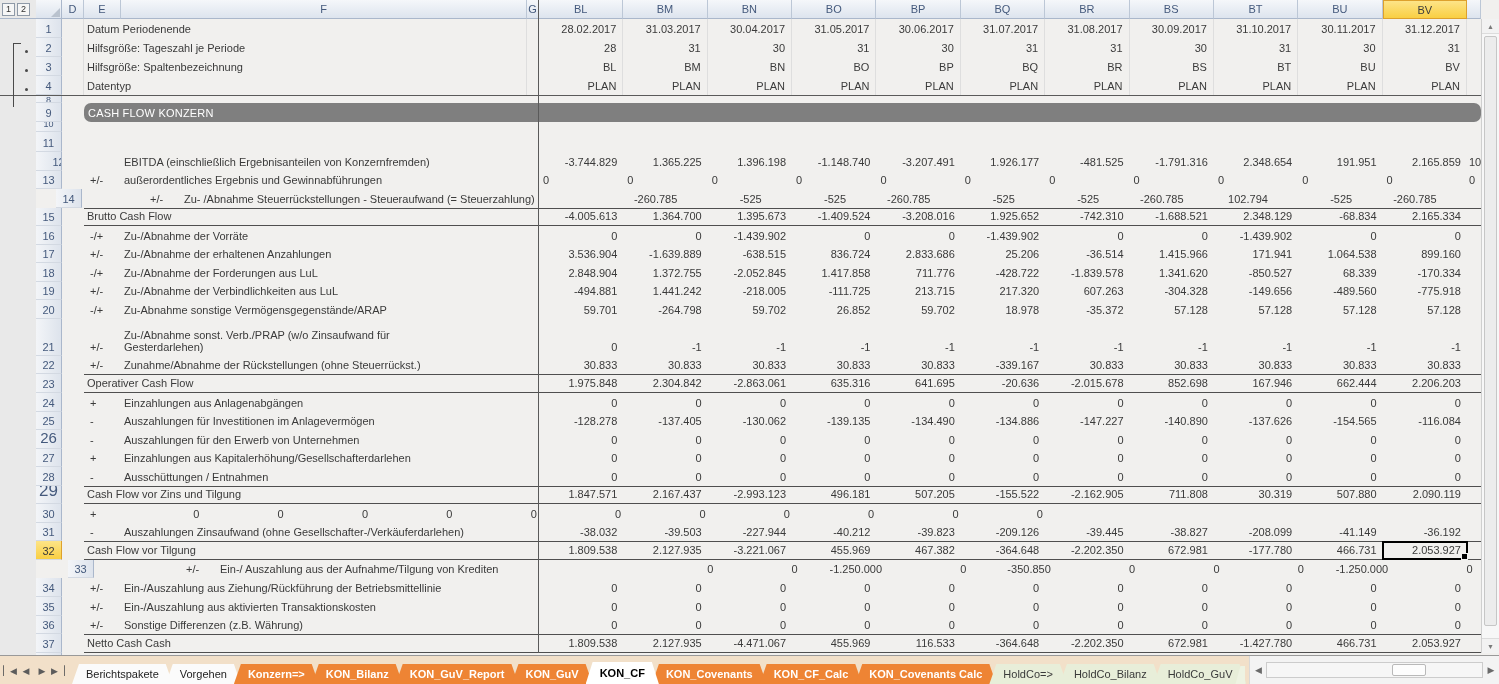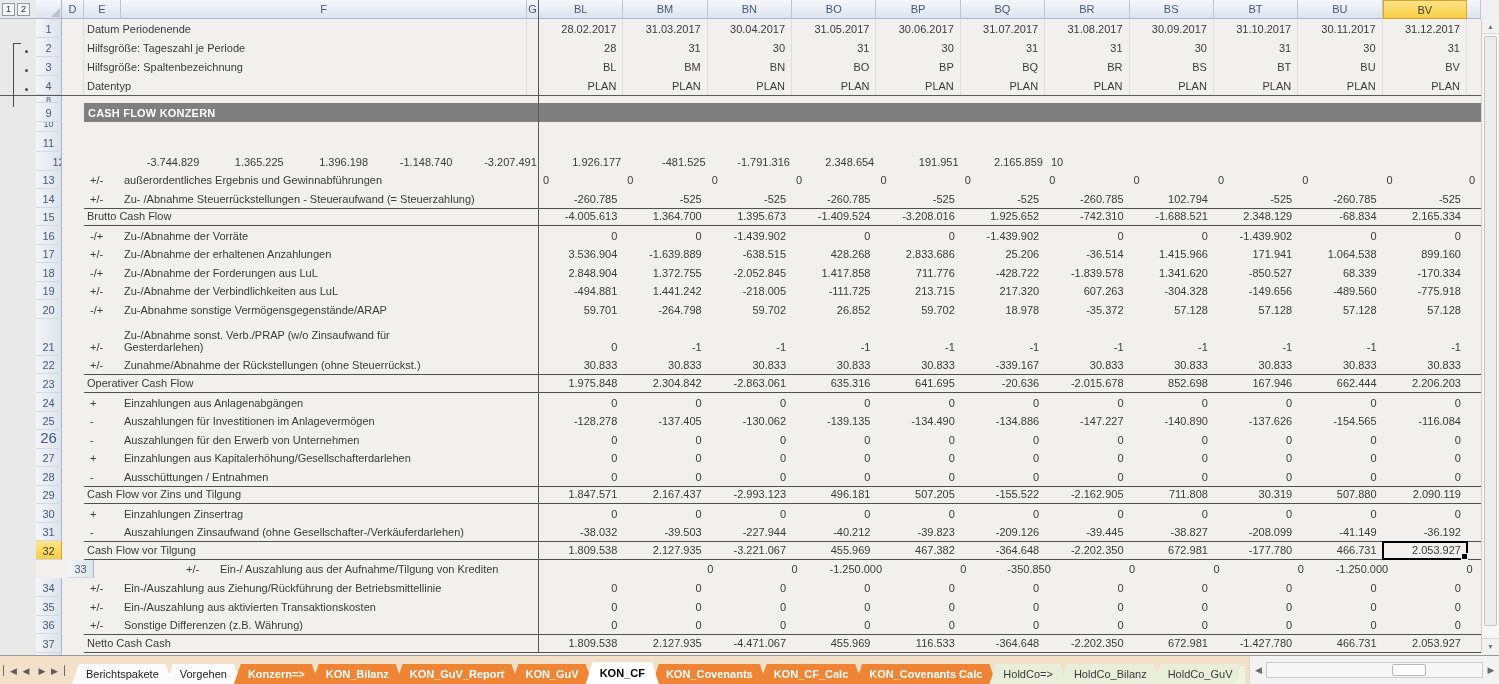--- a/index.html
+++ b/index.html
@@ -39,22 +39,22 @@
   .flabel{width:418px;flex:none;}
   .tlabel{width:455px;flex:none;}
   .eflabel{width:443px;flex:none;}
   .cG{width:12px;flex:none;}
   .val{width:84.36px;flex:none;display:flex;align-items:flex-end;justify-content:flex-end;
        padding:0 6px 3px 0;white-space:nowrap;position:relative;}
   .val.left{justify-content:flex-start;padding:0 0 3px 4px;}
   .part{width:14px;flex:none;overflow:hidden;display:flex;align-items:flex-end;
         justify-content:flex-start;padding:0 0 3px 2px;white-space:nowrap;}
   #frozen .val, #frozen .eflabel, #frozen .cG, #frozen .cD{border-right:1px solid #dedede;}
-  .sectionband{width:1397px;flex:none;background:#7f7f7f;color:#fff;font-weight:bold;
-        display:flex;align-items:center;padding-left:4px;letter-spacing:.2px;}
+  .sectionband{width:1397px;flex:none;background:#7f7f7f;color:#fff;font-weight:normal;
+        display:flex;align-items:center;padding-left:4px;letter-spacing:.2px;border-radius:7px;}
   .twoline .flabel{white-space:pre-line;line-height:12px;display:flex;align-items:flex-end;
         padding-bottom:3px;}
   .clipnum{transform:translateY(5px);}
   .active-cell{outline:2px solid #000;outline-offset:-1px;z-index:5;}
   .active-cell::after{content:"";position:absolute;right:-1px;bottom:-1px;width:5px;height:5px;
         background:#000;border:1px solid #f1f0ee;}
 
   
   #vline{position:absolute;left:538px;top:0;width:1px;height:653px;background:#5a5a5a;z-index:7;}
   #hline{position:absolute;left:0;top:95px;width:1481px;height:1px;background:#5a5a5a;z-index:7;}
@@ -259,20 +259,21 @@
         <div class="cells"></div>
       </div>
       <div class="row" style="height: 18.55px; overflow: hidden;">
         <div class="gut"></div>
         <div class="rh" style="font-size: 11px; padding-left: 20px;">
           <span>12</span>
         </div>
         <div class="cD"></div>
         <div class="cells">
           <div class="sign"></div>
+          <div class="flabel lbl">EBITDA (einschließlich Ergebnisanteilen von Konzernfremden)</div>
           <div class="val">-3.744.829</div>
           <div class="val">1.365.225</div>
           <div class="val">1.396.198</div>
           <div class="val">-1.148.740</div>
           <div class="val">-3.207.491</div>
           <div class="val">1.926.177</div>
           <div class="val">-481.525</div>
           <div class="val">-1.791.316</div>
           <div class="val">2.348.654</div>
           <div class="val">191.951</div>
@@ -296,21 +297,21 @@
           <div class="val left">0</div>
           <div class="val left">0</div>
           <div class="val left">0</div>
           <div class="val left">0</div>
           <div class="val left">0</div>
           <div class="val left">0</div>
           <div class="val left">0</div>
           <div class="part">0</div>
         </div>
       </div>
-      <div class="row" style="height: 18.55px; overflow: hidden;">
+      <div class="row" style="height: 18.55px; overflow: hidden; gap: 20px;">
         <div class="gut"></div>
         <div class="rh" style="font-size: 11px;">
           <span>14</span>
         </div>
         <div class="cD"></div>
         <div class="cells">
           <div class="sign">+/-</div>
           <div class="flabel lbl">Zu- /Abnahme Steuerrückstellungen - Steueraufwand (= Steuerzahlung)</div>
           <div class="val">-260.785</div>
           <div class="val">-525</div>
@@ -376,21 +377,21 @@
         <div class="rh" style="font-size: 11px;">
           <span>17</span>
         </div>
         <div class="cD"></div>
         <div class="cells">
           <div class="sign">+/-</div>
           <div class="flabel lbl">Zu-/Abnahme der erhaltenen Anzahlungen</div>
           <div class="val">3.536.904</div>
           <div class="val">-1.639.889</div>
           <div class="val">-638.515</div>
-          <div class="val">428.268</div>
+          <div class="val">836.724</div>
           <div class="val">2.833.686</div>
           <div class="val">25.206</div>
           <div class="val">-36.514</div>
           <div class="val">1.415.966</div>
           <div class="val">171.941</div>
           <div class="val">1.064.538</div>
           <div class="val">899.160</div>
           <div class="part"></div>
         </div>
       </div>
@@ -642,21 +643,21 @@
           <div class="val">0</div>
           <div class="val">0</div>
           <div class="val">0</div>
           <div class="val">0</div>
           <div class="val">0</div>
           <div class="part"></div>
         </div>
       </div>
       <div class="row total" style="height: 18.55px; overflow: hidden;">
         <div class="gut"></div>
-        <div class="rh" style="font-size: 11px;">
+        <div class="rh" style="font-size: 17px;">
           <span>29</span>
         </div>
         <div class="cD"></div>
         <div class="cells">
           <div class="tlabel lbl">Cash Flow vor Zins und Tilgung</div>
           <div class="val">1.847.571</div>
           <div class="val">2.167.437</div>
           <div class="val">-2.993.123</div>
           <div class="val">496.181</div>
           <div class="val">507.205</div>
@@ -670,21 +671,20 @@
         </div>
       </div>
       <div class="row" style="height: 18.55px; overflow: hidden;">
         <div class="gut"></div>
         <div class="rh" style="font-size: 11px;">
           <span>30</span>
         </div>
         <div class="cD"></div>
         <div class="cells">
           <div class="sign">+</div>
-          <div class="flabel lbl">Einzahlungen Zinsertrag</div>
           <div class="val">0</div>
           <div class="val">0</div>
           <div class="val">0</div>
           <div class="val">0</div>
           <div class="val">0</div>
           <div class="val">0</div>
           <div class="val">0</div>
           <div class="val">0</div>
           <div class="val">0</div>
           <div class="val">0</div>

